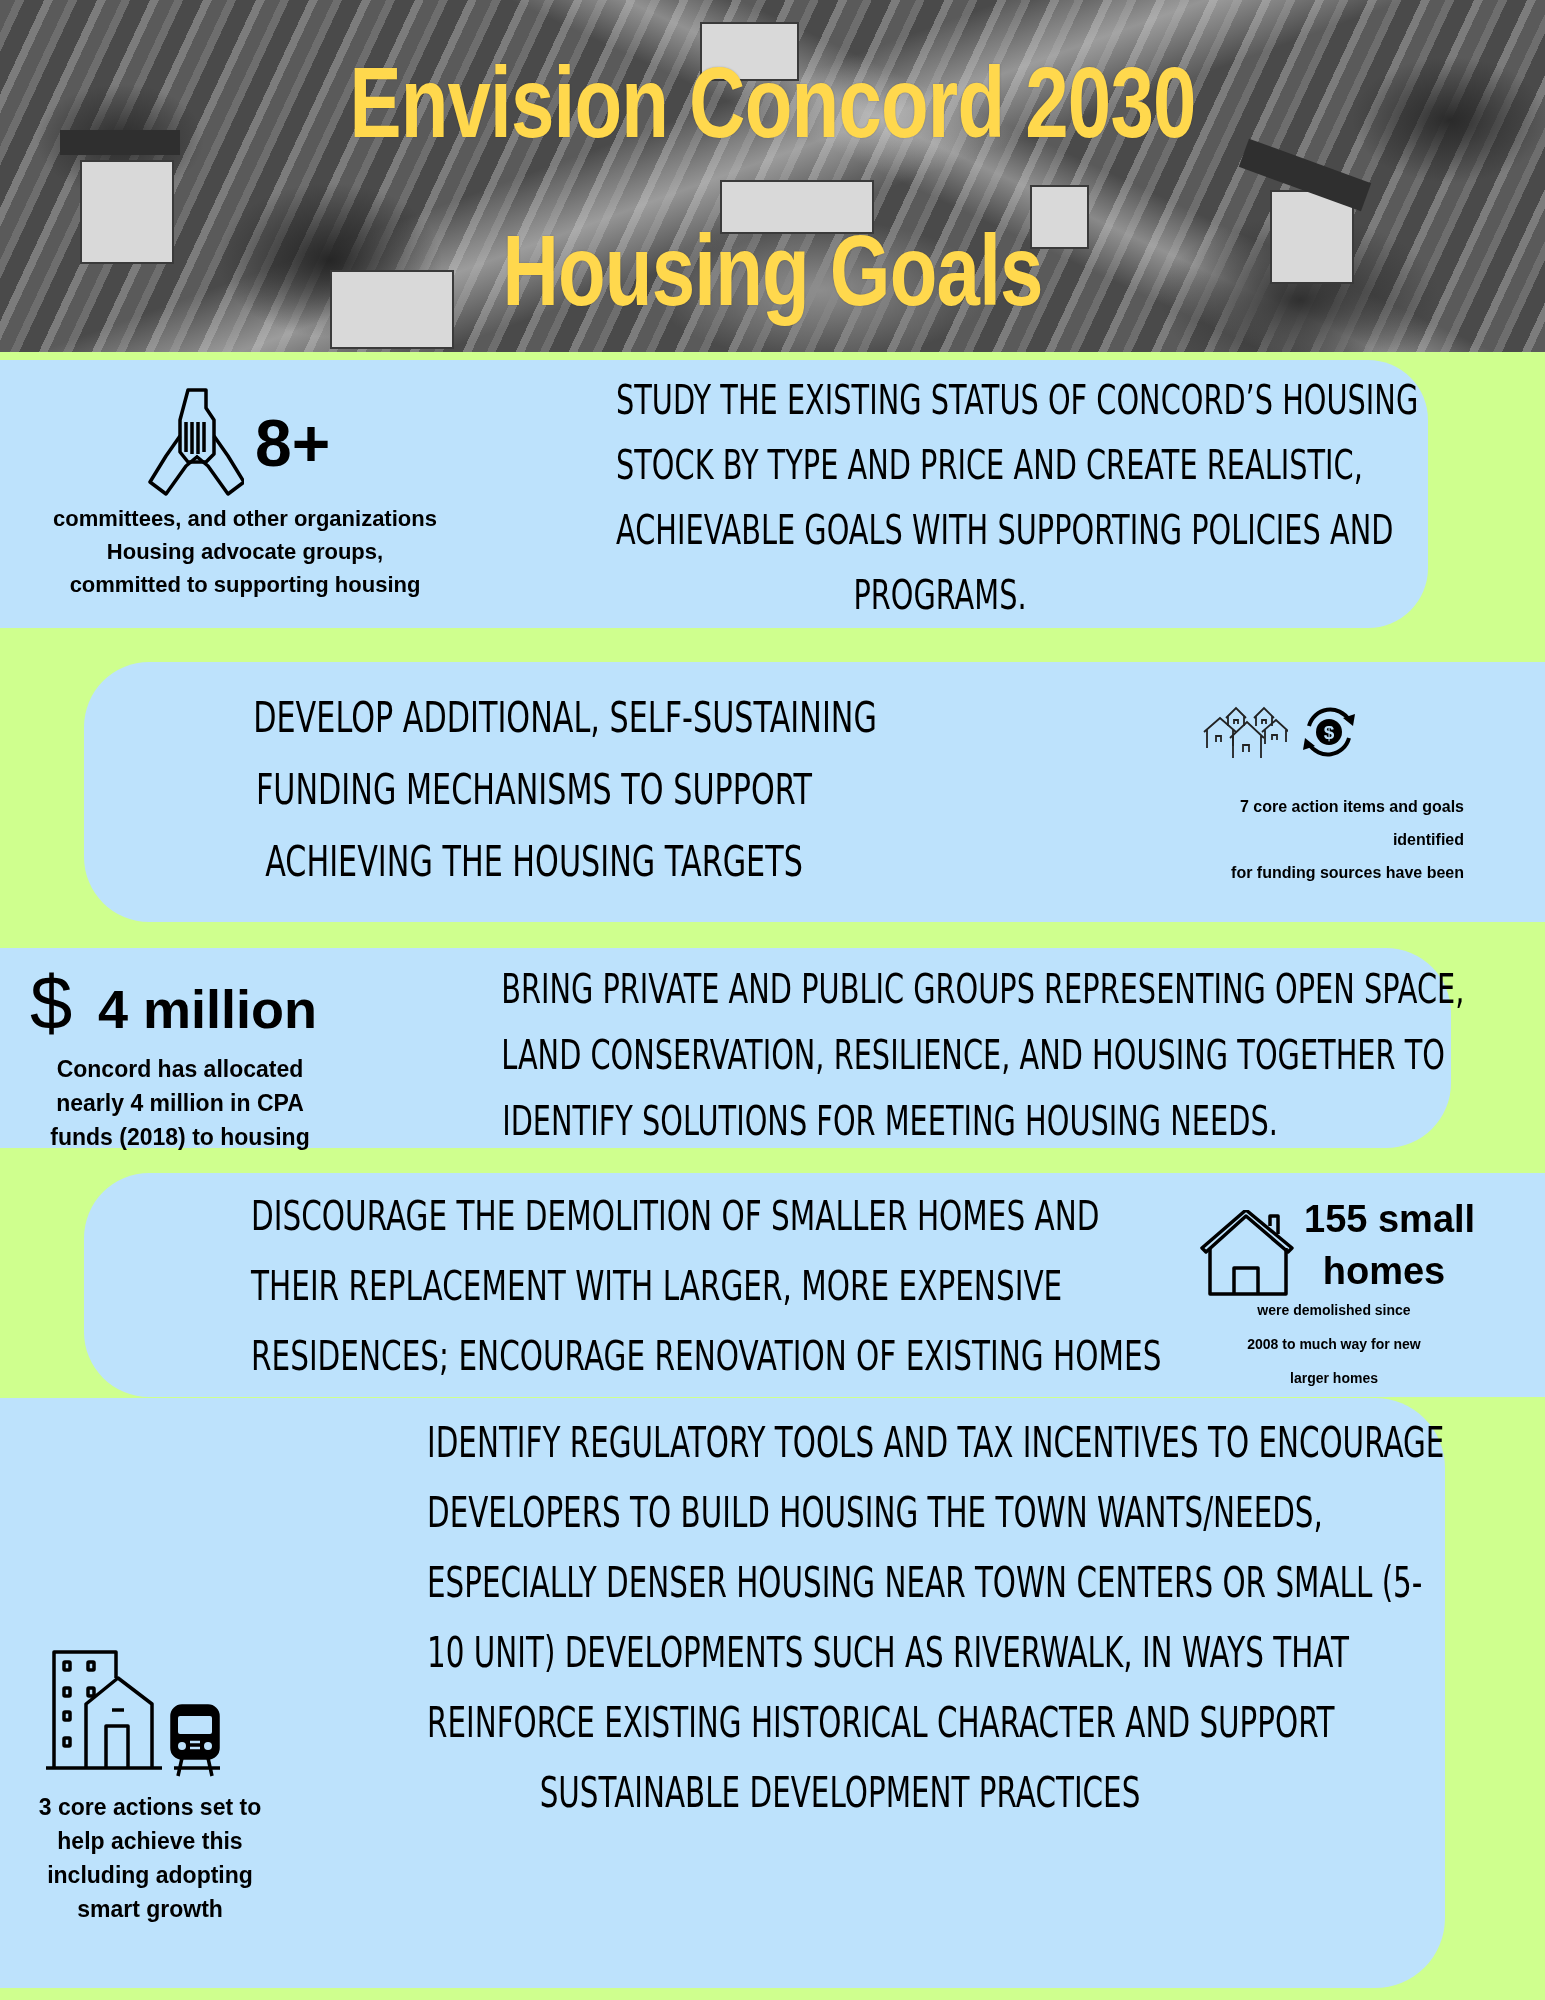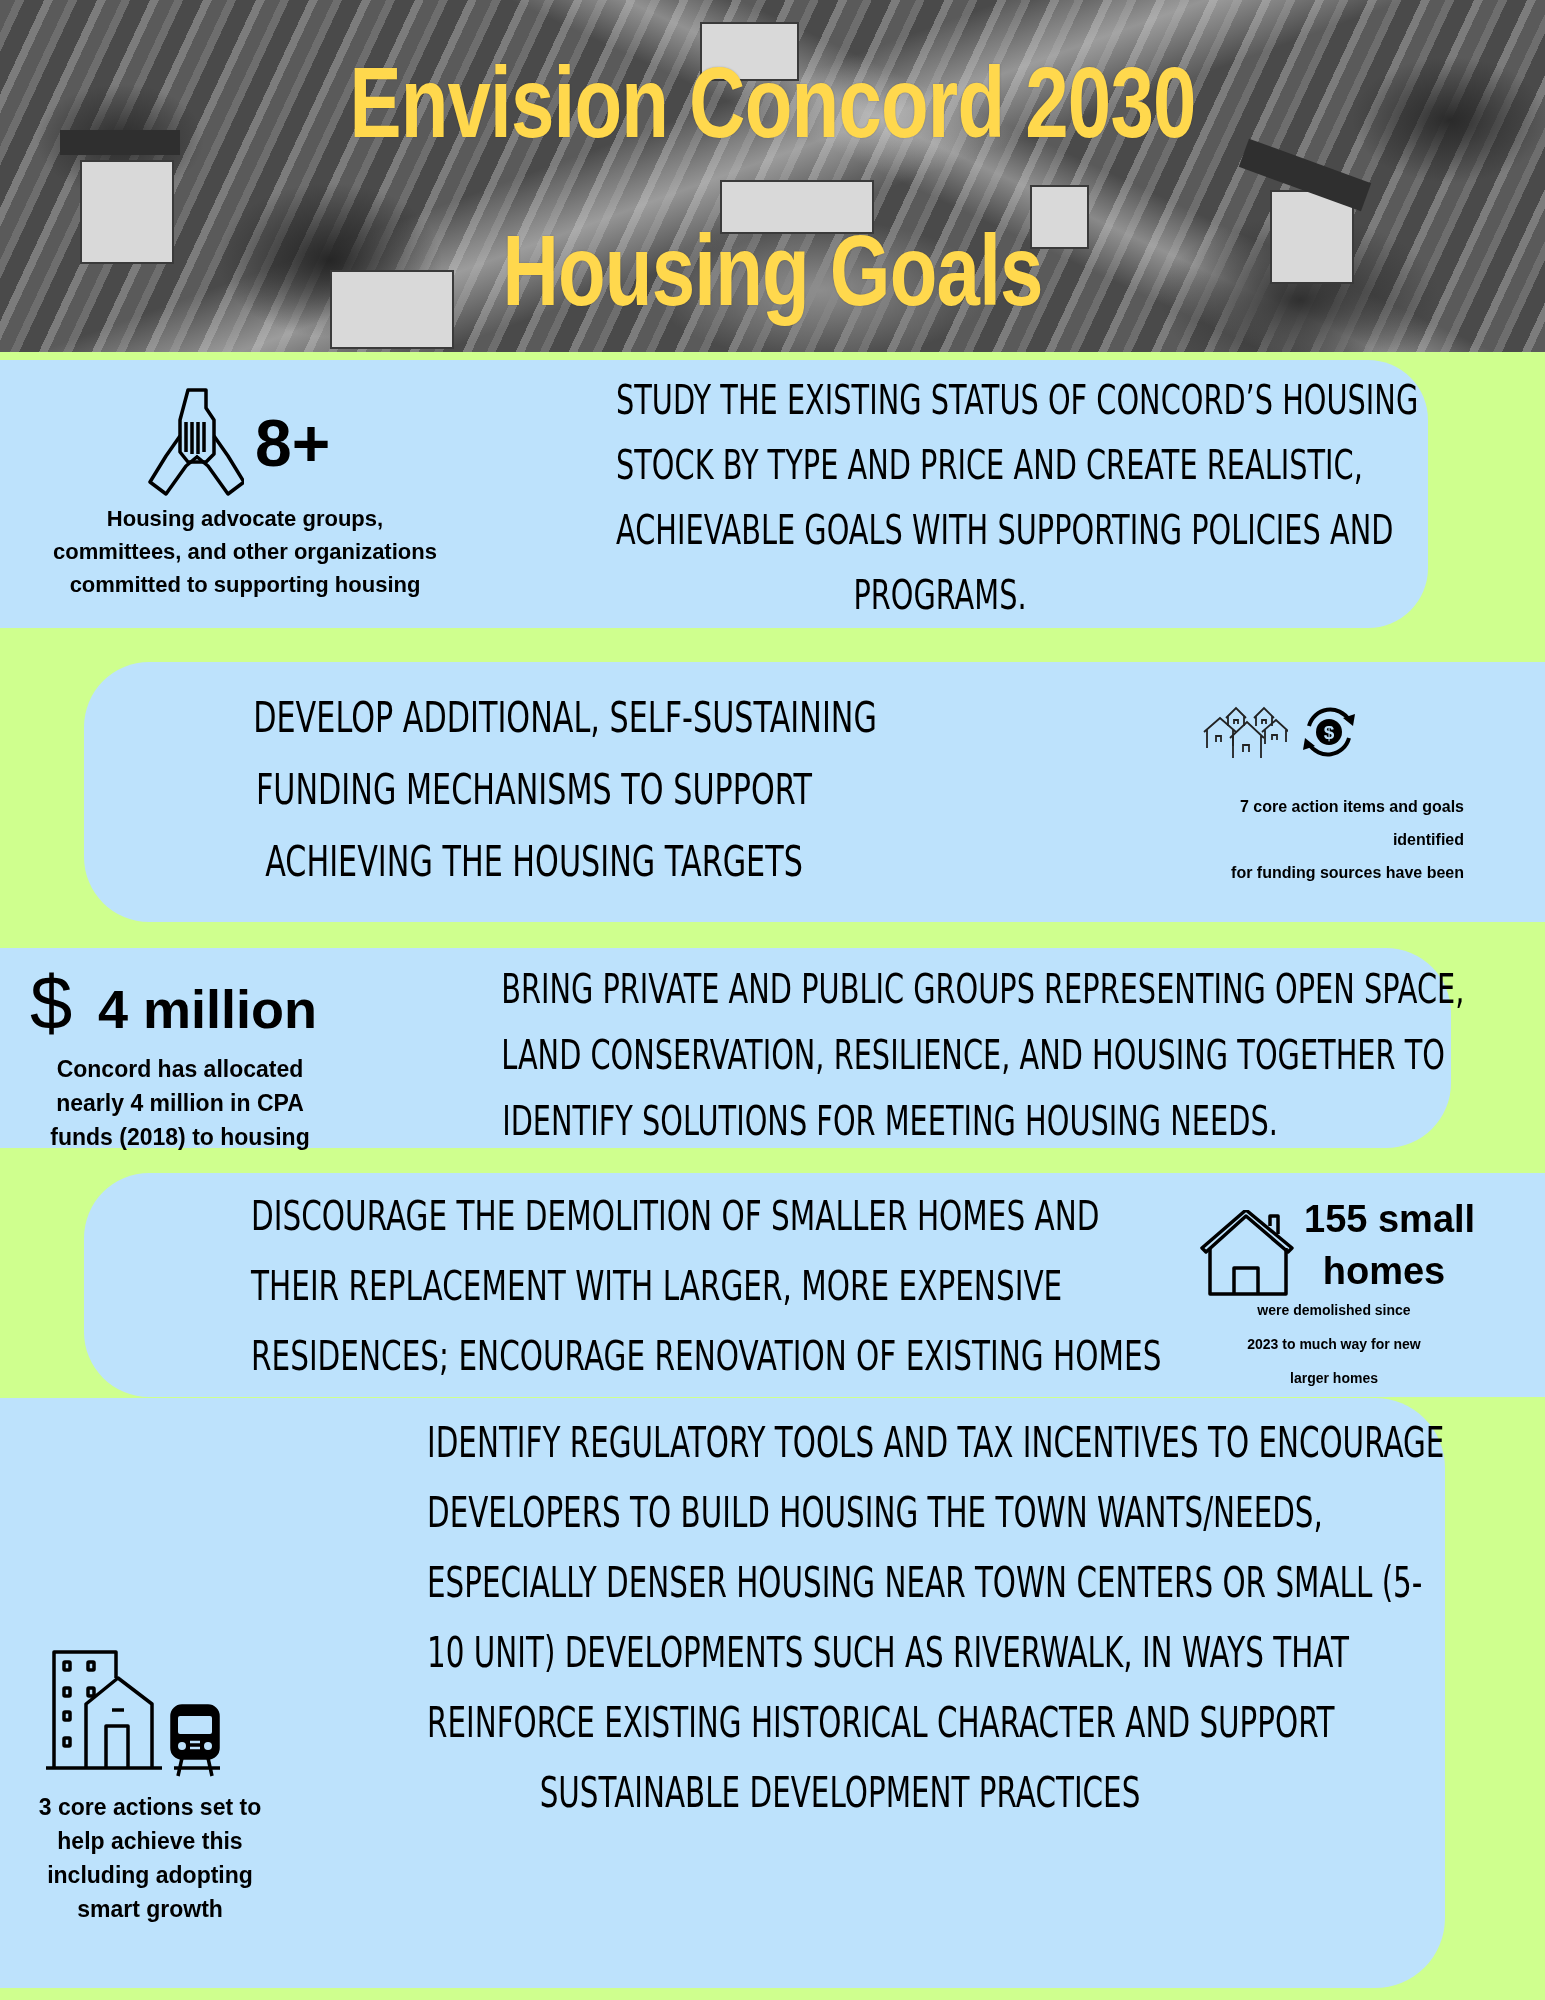--- a/index.html
+++ b/index.html
@@ -78,22 +78,22 @@
   <div style="position:absolute;left:148px;top:28px;">
     <svg width="96" height="110" viewBox="0 0 96 110" fill="none" stroke="#000" stroke-width="3.5" stroke-linejoin="round">
       <path d="M40 2 h18 v18 l8 12 v34 l-8 8 h-18 l-8 -10 v-32 z"></path>
       <path d="M38 34 v30 M44 34 v32 M50 34 v32 M56 34 v30"></path>
       <path d="M32 48 l-14 20 l-16 26 l16 12 l20 -28 l12 -10"></path>
       <path d="M66 48 l14 20 l16 26 l-16 12 l-20 -28 l-12 -10"></path>
     </svg>
   </div>
   <div class="stat-num" style="position:absolute;left:255px;top:50px;font-size:66px;line-height:66px;">8+</div>
   <div class="stat-desc" style="left:0;top:142px;width:490px;font-size:22px;line-height:33px;">
+    <span style="display:block">committees, and other organizations</span>
     <span style="display:block">Housing advocate groups,</span>
-    <span style="display:block">committees, and other organizations</span>
     <span style="display:block">committed to supporting housing</span>
   </div>
 
   <div class="goal" style="left:490px;top:8px;width:900px;font-size:40px;line-height:65px;transform:scaleX(0.72);">
     <span class="ln">STUDY THE EXISTING STATUS OF CONCORD’S HOUSING</span>
     <span class="ln">STOCK BY TYPE AND PRICE AND CREATE REALISTIC,</span>
     <span class="ln">ACHIEVABLE GOALS WITH SUPPORTING POLICIES AND</span>
     <span class="ln">PROGRAMS.</span>
   </div>
 </div>
@@ -159,21 +159,21 @@
       <path d="M34 84 v-26 h24 v26"></path>
       <path d="M70 16 v-10 h8 v18"></path>
     </svg>
   </div>
   <div class="stat-num" style="position:absolute;left:1220px;top:20px;width:160px;text-align:center;font-size:38px;line-height:52px;">
     <span style="display:block">155 small</span>
     <span style="display:block">homes</span>
   </div>
   <div class="stat-desc" style="left:1080px;top:120px;width:340px;font-size:14px;line-height:34px;">
     <span style="display:block">were demolished since</span>
-    <span style="display:block">2023 to much way for new</span>
+    <span style="display:block">2008 to much way for new</span>
     <span style="display:block">larger homes</span>
   </div>
 </div>
 
 <div class="card" style="left:0;top:1398px;width:1445px;height:590px;border-radius:0 70px 70px 0;">
   <div style="position:absolute;left:44px;top:250px;">
     <svg width="180" height="130" viewBox="0 0 180 130" fill="none" stroke="#000" stroke-width="3.5" stroke-linejoin="round">
       <path d="M2 120 h116"></path>
       <path d="M10 120 v-116 h62 v26"></path>
       <rect x="20" y="14" width="6" height="8" rx="1"></rect>

